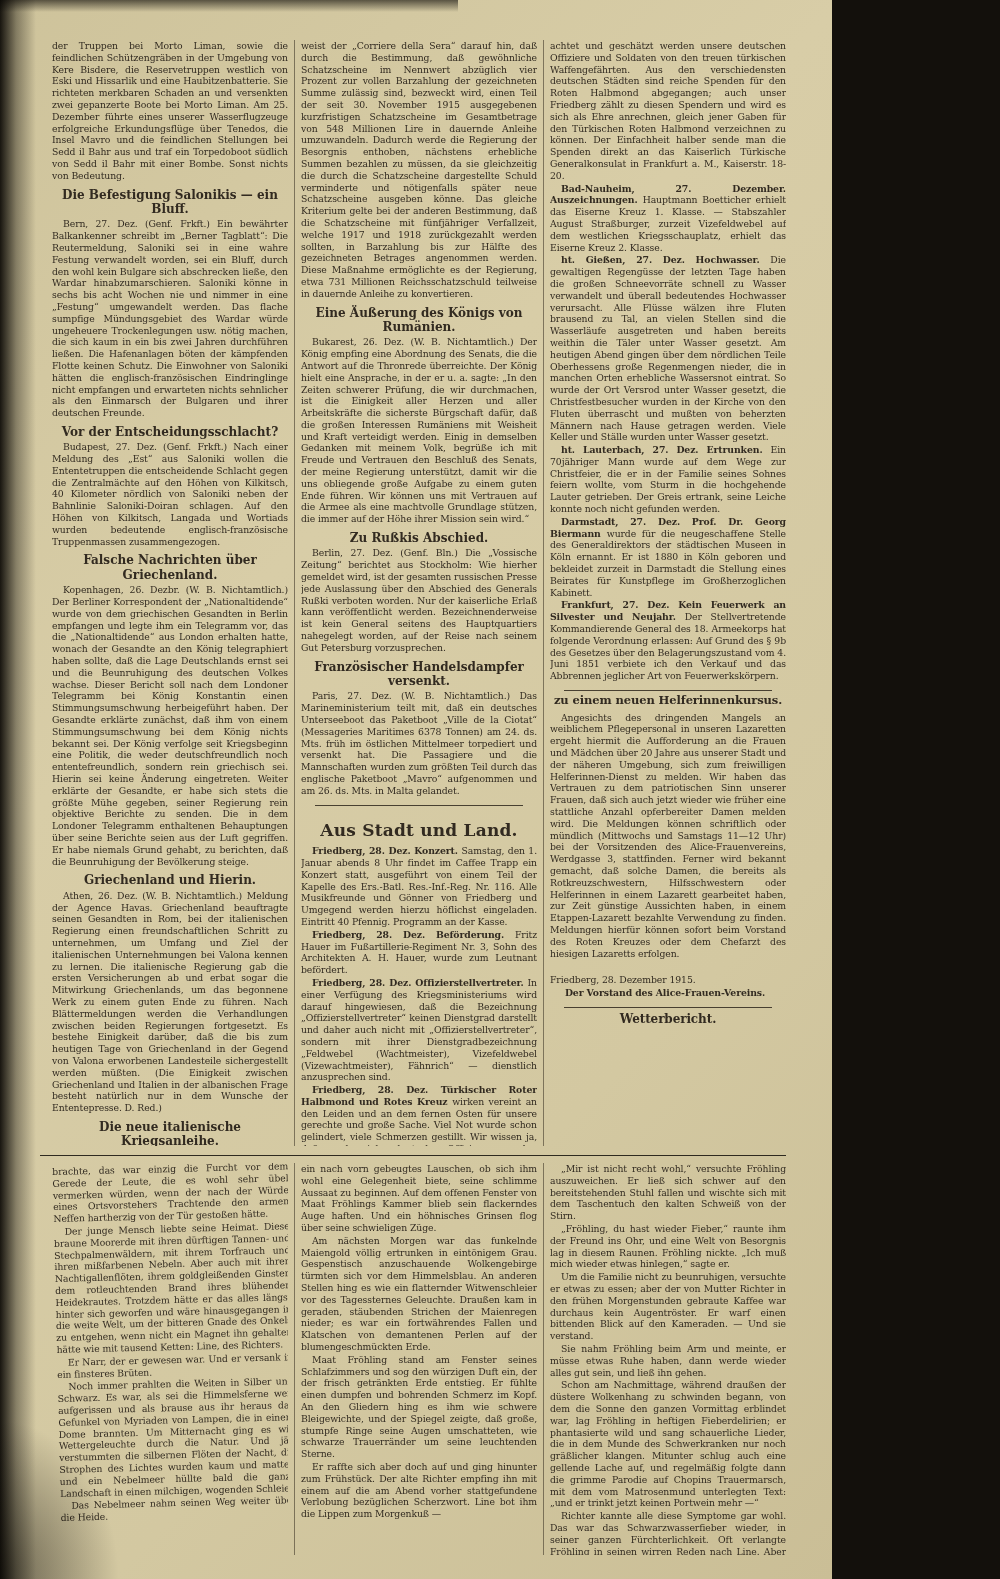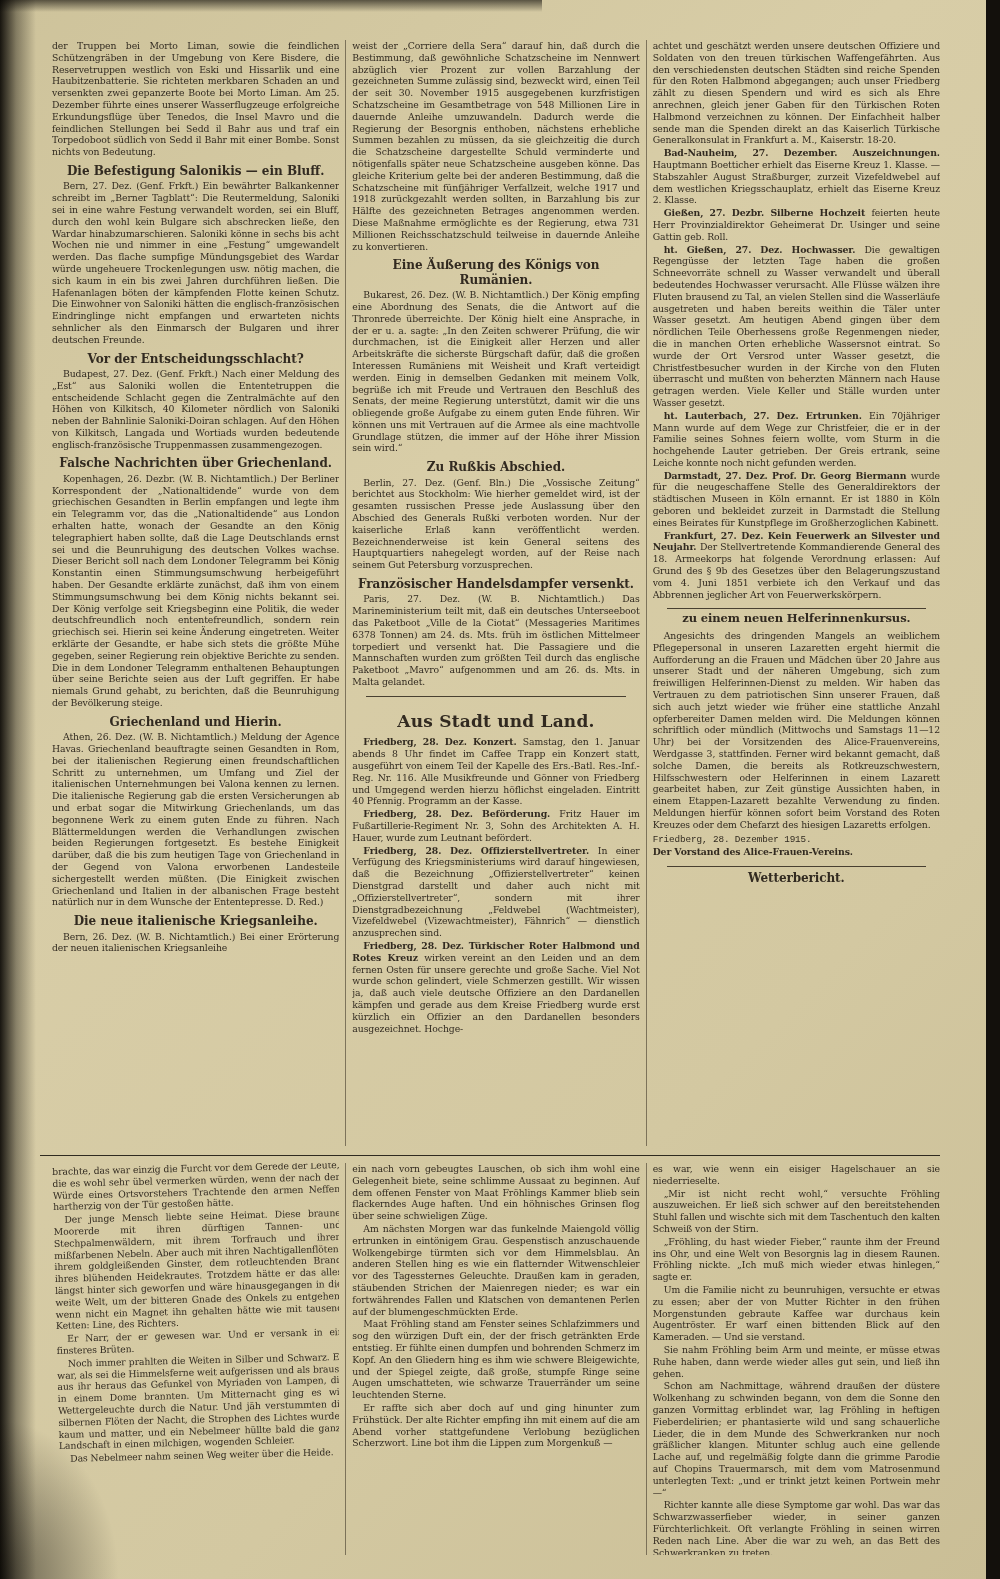--- a/index.html
+++ b/index.html
@@ -9,21 +9,21 @@
   }
   *{box-sizing:border-box;}
   html,body{margin:0;padding:0;}
   body{
     background:#13100c;
     font-family:"DejaVu Serif","Liberation Serif",serif;
     width:1000px;
   }
   .sheet{
     position:relative;
-    width:986px;height:1579px;
+    width:832px;height:1579px;
     background:linear-gradient(135deg,#cec39b 0%,#d8cda7 35%,#d3c8a1 70%,#cabe96 100%);
     color:var(--ink);
     overflow:hidden;
   }
   .edge-left{
     position:absolute;left:0;top:0;bottom:0;width:36px;
     background:linear-gradient(to right,rgba(8,6,3,.92),rgba(8,6,3,.38) 45%,rgba(8,6,3,0) 100%);
     pointer-events:none;z-index:5;
   }
   .edge-top{
@@ -71,22 +71,22 @@
     margin:8px 14px 2px;height:0;
   }
   .section-title{
     font-size:17px;font-weight:700;text-align:center;
     margin:14px 0 4px;letter-spacing:.2px;
   }
   .item b{font-weight:700;}
   .item b::after{content:" ";}
   .aufruf-title{font-size:18px;font-weight:700;text-align:center;margin:6px 0 0;letter-spacing:.4px;}
   .aufruf-sub{font-size:11.5px;font-weight:700;text-align:center;margin:1px 0 4px;}
-  .aufruf-date{text-indent:0;margin-top:3px;font-family:Liberation Mono, monospace;}
-  .aufruf-sign{text-indent:0;font-weight:700;text-align:left;margin-right:6px;}
+  .aufruf-date{text-indent:0;margin-top:15px;}
+  .aufruf-sign{text-indent:0;font-weight:700;text-align:center;margin-right:6px;}
   .weather-title{font-size:12px;font-weight:700;text-align:center;margin:4px 0 2px;}
   .weather-body{font-size:8.8px;font-style:italic;text-indent:0;}
   .main-rule{
     border-top:1.5px solid rgba(20,15,8,.9);
     margin:9px 0 7px -12px;
   }
   .fe-cols{height:392px;overflow:hidden;}
   .fe-col .skew{
     transform:rotate(-1.4deg) translateY(3px);
     transform-origin:0 0;
@@ -146,21 +146,20 @@
         <p class="item"><b>Friedberg, 28. Dez. Offizierstellvertreter.</b><span>In einer Verfügung des Kriegsministeriums wird darauf hingewiesen, daß die Bezeichnung „Offizierstellvertreter“ keinen Dienstgrad darstellt und daher auch nicht mit „Offizierstellvertreter“, sondern mit ihrer Dienstgradbezeichnung „Feldwebel (Wachtmeister), Vizefeldwebel (Vizewachtmeister), Fähnrich“ — dienstlich anzusprechen sind.</span></p>
         <p class="item"><b>Friedberg, 28. Dez. Türkischer Roter Halbmond und Rotes Kreuz</b><span>wirken vereint an den Leiden und an dem fernen Osten für unsere gerechte und große Sache. Viel Not wurde schon gelindert, viele Schmerzen gestillt. Wir wissen ja, daß auch viele deutsche Offiziere an den Dardanellen kämpfen und gerade aus dem Kreise Friedberg wurde erst kürzlich ein Offizier an den Dardanellen besonders ausgezeichnet. Hochge-</span></p>
       </div>
 
       <div class="vrule"></div>
 
       <div class="col">
         <p class="cont">achtet und geschätzt werden unsere deutschen Offiziere und Soldaten von den treuen türkischen Waffengefährten. Aus den verschiedensten deutschen Städten sind reiche Spenden für den Roten Halbmond abgegangen; auch unser Friedberg zählt zu diesen Spendern und wird es sich als Ehre anrechnen, gleich jener Gaben für den Türkischen Roten Halbmond verzeichnen zu können. Der Einfachheit halber sende man die Spenden direkt an das Kaiserlich Türkische Generalkonsulat in Frankfurt a. M., Kaiserstr. 18-20.</p>
 
         <p class="item"><b>Bad-Nauheim, 27. Dezember. Auszeichnungen.</b><span>Hauptmann Boetticher erhielt das Eiserne Kreuz 1. Klasse. — Stabszahler August Straßburger, zurzeit Vizefeldwebel auf dem westlichen Kriegsschauplatz, erhielt das Eiserne Kreuz 2. Klasse.</span></p>
-        <p class="item"><b>Gießen, 27. Dezbr. Silberne Hochzeit</b><span>feierten heute Herr Provinzialdirektor Geheimerat Dr. Usinger und seine Gattin geb. Roll.</span></p>
         <p class="item"><b>ht. Gießen, 27. Dez. Hochwasser.</b><span>Die gewaltigen Regengüsse der letzten Tage haben die großen Schneevorräte schnell zu Wasser verwandelt und überall bedeutendes Hochwasser verursacht. Alle Flüsse wälzen ihre Fluten brausend zu Tal, an vielen Stellen sind die Wasserläufe ausgetreten und haben bereits weithin die Täler unter Wasser gesetzt. Am heutigen Abend gingen über dem nördlichen Teile Oberhessens große Regenmengen nieder, die in manchen Orten erhebliche Wassersnot eintrat. So wurde der Ort Versrod unter Wasser gesetzt, die Christfestbesucher wurden in der Kirche von den Fluten überrascht und mußten von beherzten Männern nach Hause getragen werden. Viele Keller und Ställe wurden unter Wasser gesetzt.</span></p>
         <p class="item"><b>ht. Lauterbach, 27. Dez. Ertrunken.</b><span>Ein 70jähriger Mann wurde auf dem Wege zur Christfeier, die er in der Familie seines Sohnes feiern wollte, vom Sturm in die hochgehende Lauter getrieben. Der Greis ertrank, seine Leiche konnte noch nicht gefunden werden.</span></p>
         <p class="item"><b>Darmstadt, 27. Dez. Prof. Dr. Georg Biermann</b><span>wurde für die neugeschaffene Stelle des Generaldirektors der städtischen Museen in Köln ernannt. Er ist 1880 in Köln geboren und bekleidet zurzeit in Darmstadt die Stellung eines Beirates für Kunstpflege im Großherzoglichen Kabinett.</span></p>
         <p class="item"><b>Frankfurt, 27. Dez. Kein Feuerwerk an Silvester und Neujahr.</b><span>Der Stellvertretende Kommandierende General des 18. Armeekorps hat folgende Verordnung erlassen: Auf Grund des § 9b des Gesetzes über den Belagerungszustand vom 4. Juni 1851 verbiete ich den Verkauf und das Abbrennen jeglicher Art von Feuerwerkskörpern.</span></p>
 
         <div class="divider"></div>
         <div class="aufruf-sub">zu einem neuen Helferinnenkursus.</div>
         <p>Angesichts des dringenden Mangels an weiblichem Pflegepersonal in unseren Lazaretten ergeht hiermit die Aufforderung an die Frauen und Mädchen über 20 Jahre aus unserer Stadt und der näheren Umgebung, sich zum freiwilligen Helferinnen-Dienst zu melden. Wir haben das Vertrauen zu dem patriotischen Sinn unserer Frauen, daß sich auch jetzt wieder wie früher eine stattliche Anzahl opferbereiter Damen melden wird. Die Meldungen können schriftlich oder mündlich (Mittwochs und Samstags 11—12 Uhr) bei der Vorsitzenden des Alice-Frauenvereins, Werdgasse 3, stattfinden. Ferner wird bekannt gemacht, daß solche Damen, die bereits als Rotkreuzschwestern, Hilfsschwestern oder Helferinnen in einem Lazarett gearbeitet haben, zur Zeit günstige Aussichten haben, in einem Etappen-Lazarett bezahlte Verwendung zu finden. Meldungen hierfür können sofort beim Vorstand des Roten Kreuzes oder dem Chefarzt des hiesigen Lazaretts erfolgen.</p>
         <p class="aufruf-date">Friedberg, 28. Dezember 1915.</p>
         <p class="aufruf-sign">Der Vorstand des Alice-Frauen-Vereins.</p>
@@ -190,21 +189,20 @@
       <div class="col fe-col">
         <p class="cont">ein nach vorn gebeugtes Lauschen, ob sich ihm wohl eine Gelegenheit biete, seine schlimme Aussaat zu beginnen. Auf dem offenen Fenster von Maat Fröhlings Kammer blieb sein flackerndes Auge haften. Und ein höhnisches Grinsen flog über seine schwieligen Züge.</p>
         <p>Am nächsten Morgen war das funkelnde Maiengold völlig ertrunken in eintönigem Grau. Gespenstisch anzuschauende Wolkengebirge türmten sich vor dem Himmelsblau. An anderen Stellen hing es wie ein flatternder Witwenschleier vor des Tagessternes Geleuchte. Draußen kam in geraden, stäubenden Strichen der Maienregen nieder; es war ein fortwährendes Fallen und Klatschen von demantenen Perlen auf der blumengeschmückten Erde.</p>
         <p>Maat Fröhling stand am Fenster seines Schlafzimmers und sog den würzigen Duft ein, der der frisch getränkten Erde entstieg. Er fühlte einen dumpfen und bohrenden Schmerz im Kopf. An den Gliedern hing es ihm wie schwere Bleigewichte, und der Spiegel zeigte, daß große, stumpfe Ringe seine Augen umschatteten, wie schwarze Trauerränder um seine leuchtenden Sterne.</p>
         <p>Er raffte sich aber doch auf und ging hinunter zum Frühstück. Der alte Richter empfing ihn mit einem auf die am Abend vorher stattgefundene Verlobung bezüglichen Scherzwort. Line bot ihm die Lippen zum Morgenkuß —</p>
       </div>
 
       <div class="vrule"></div>
 
       <div class="col fe-col">
-        <p class="cont">es war, wie wenn ein eisiger Hagelschauer an sie niederrieselte.</p>
         <p>„Mir ist nicht recht wohl,“ versuchte Fröhling auszuweichen. Er ließ sich schwer auf den bereitstehenden Stuhl fallen und wischte sich mit dem Taschentuch den kalten Schweiß von der Stirn.</p>
         <p>„Fröhling, du hast wieder Fieber,“ raunte ihm der Freund ins Ohr, und eine Welt von Besorgnis lag in diesem Raunen. Fröhling nickte. „Ich muß mich wieder etwas hinlegen,“ sagte er.</p>
         <p>Um die Familie nicht zu beunruhigen, versuchte er etwas zu essen; aber der von Mutter Richter in den frühen Morgenstunden gebraute Kaffee war durchaus kein Augentröster. Er warf einen bittenden Blick auf den Kameraden. — Und sie verstand.</p>
         <p>Sie nahm Fröhling beim Arm und meinte, er müsse etwas Ruhe haben, dann werde wieder alles gut sein, und ließ ihn gehen.</p>
         <p>Schon am Nachmittage, während draußen der düstere Wolkenhang zu schwinden begann, von dem die Sonne den ganzen Vormittag erblindet war, lag Fröhling in heftigen Fieberdelirien; er phantasierte wild und sang schauerliche Lieder, die in dem Munde des Schwerkranken nur noch gräßlicher klangen. Mitunter schlug auch eine gellende Lache auf, und regelmäßig folgte dann die grimme Parodie auf Chopins Trauermarsch, mit dem vom Matrosenmund unterlegten Text: „und er trinkt jetzt keinen Portwein mehr —“</p>
         <p>Richter kannte alle diese Symptome gar wohl. Das war das Schwarzwasserfieber wieder, in seiner ganzen Fürchterlichkeit. Oft verlangte Fröhling in seinen wirren Reden nach Line. Aber die war zu weh, an das Bett des Schwerkranken zu treten.</p>
 
       </div>
 
     </div>

